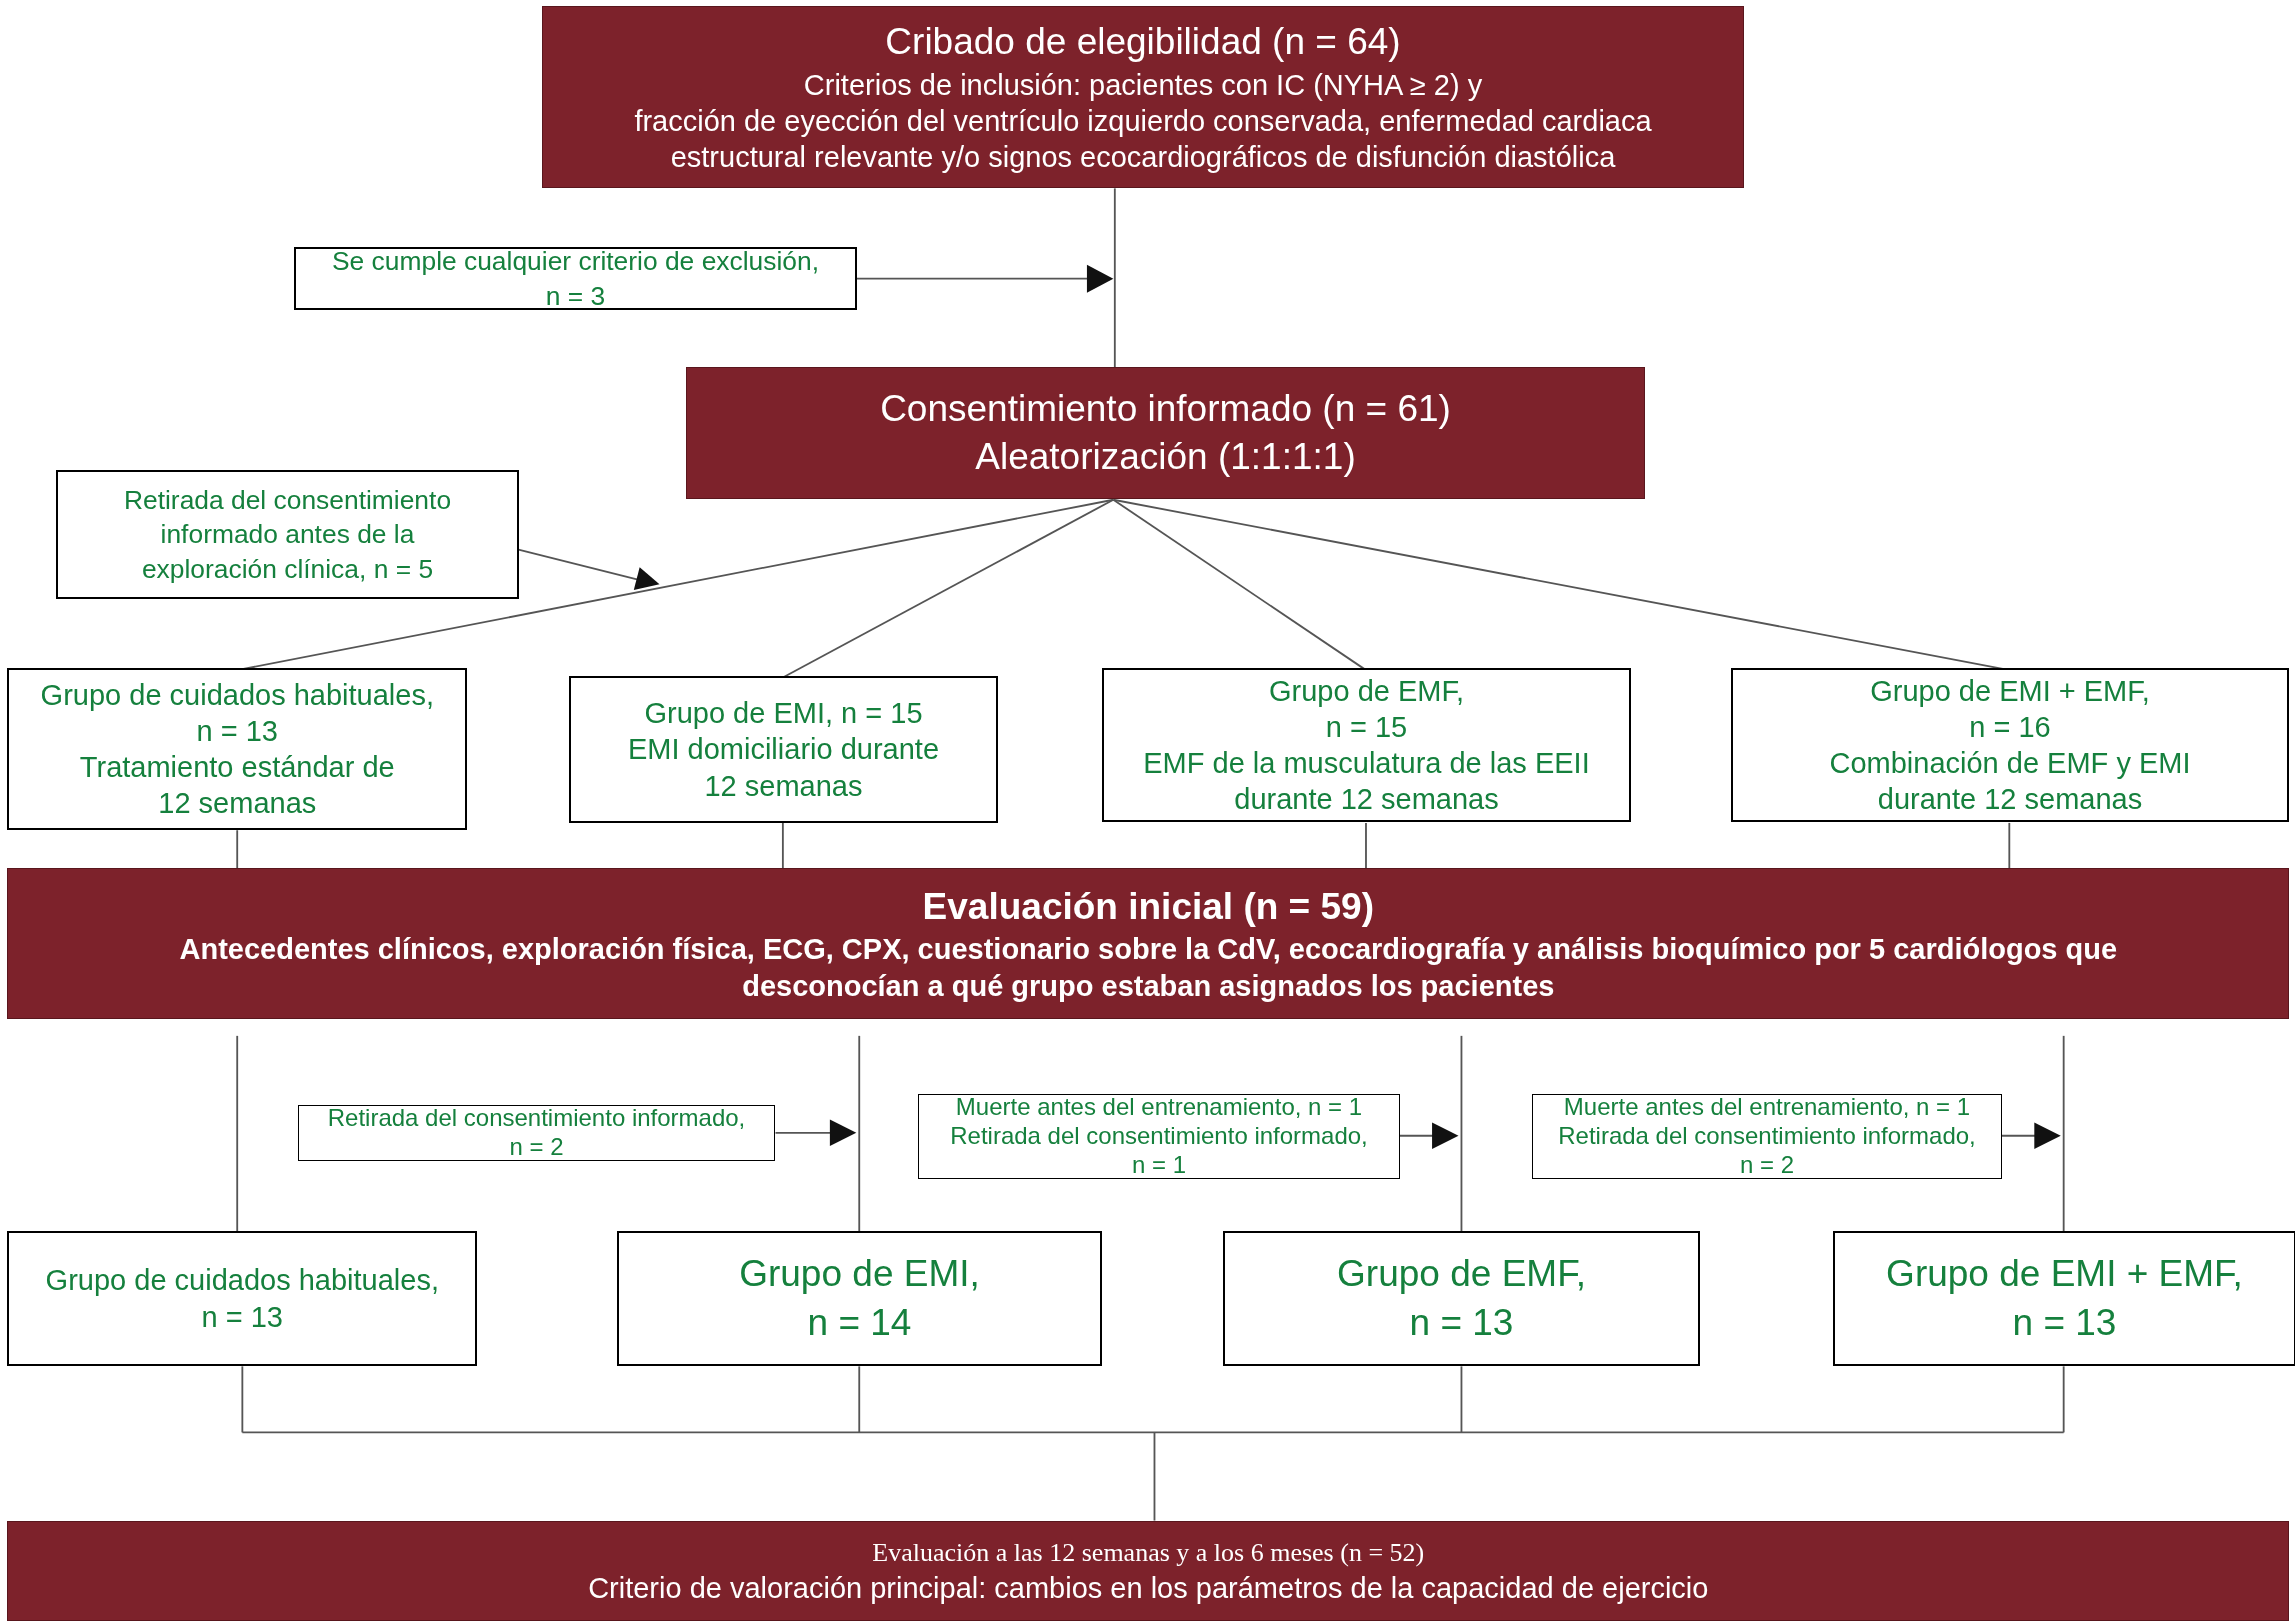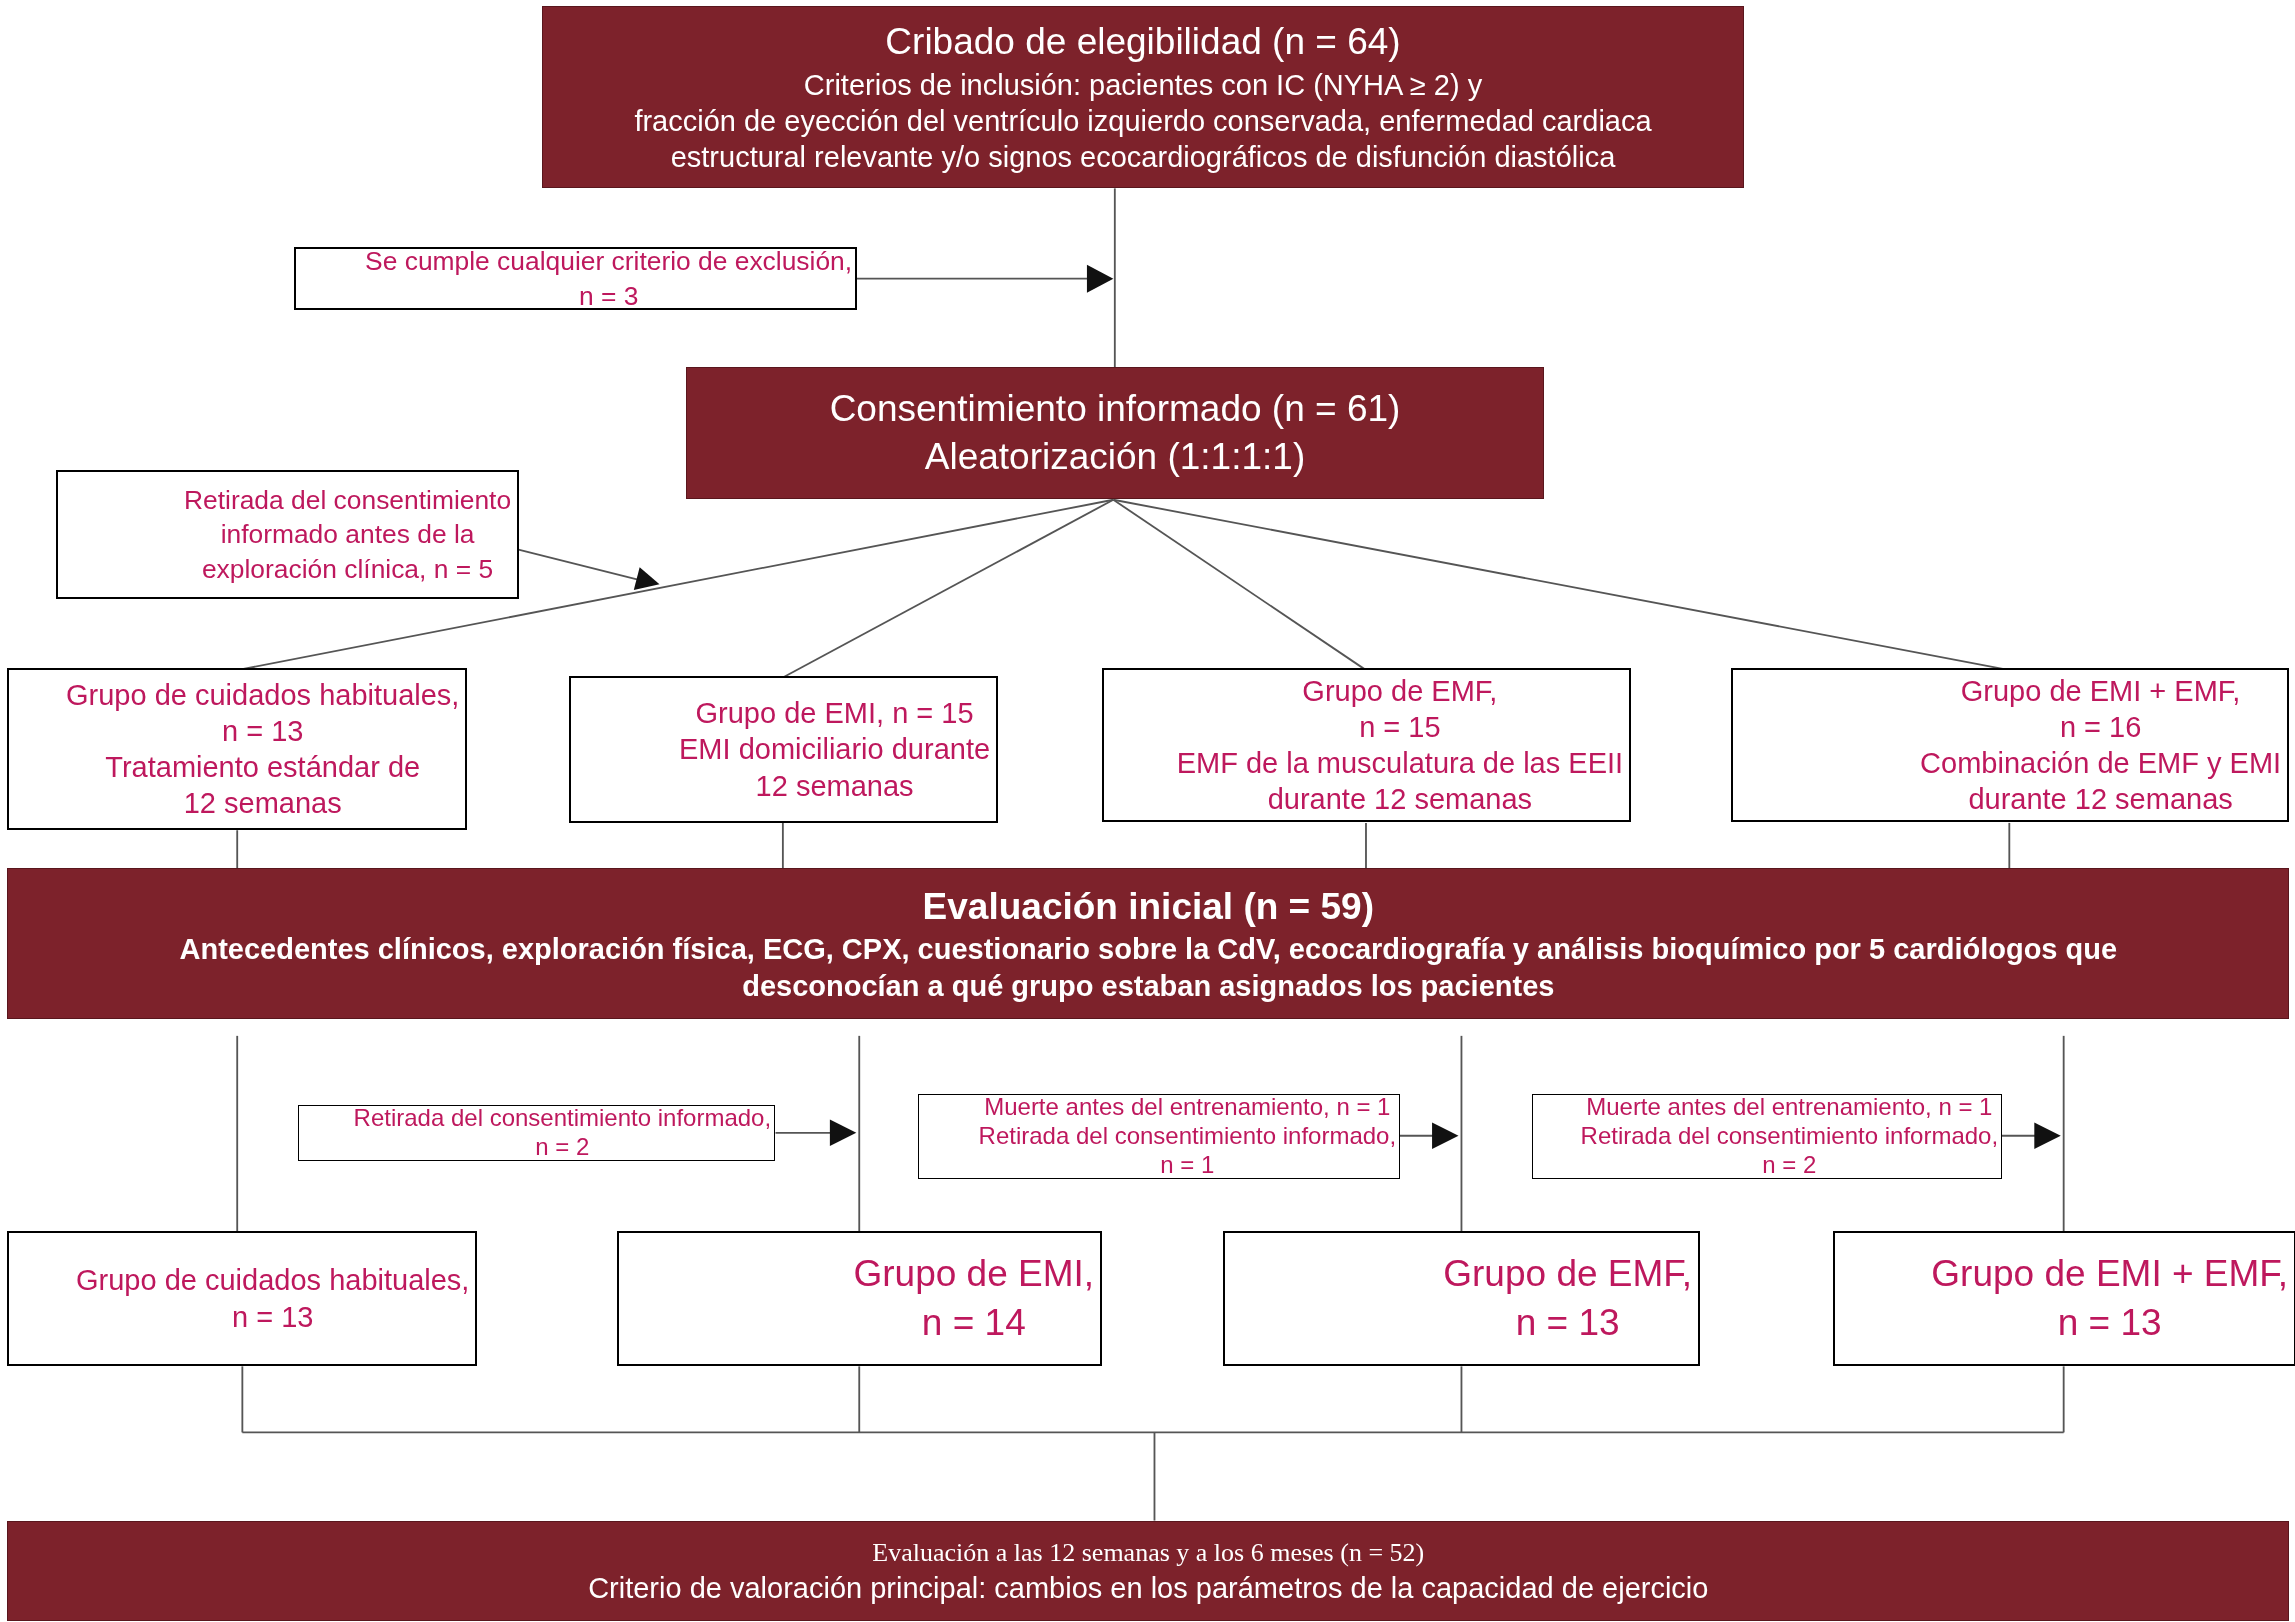--- a/index.html
+++ b/index.html
@@ -29,23 +29,22 @@
     white-space: pre-line;
     padding: 2.9px 5.9px;
   }
   .maroon {
     background: var(--maroon, #7d222b);
     color: #ffffff;
     border: 1.5px solid var(--maroon_edge, #59161d);
   }
   .white {
     background: #ffffff;
-    color: #be185d;
+    color: #15803d;
     border: 2.2px solid var(--border, #000000);
-    align-items: flex-end;
   }
   .t-xl { font-size: 37px; line-height: 1.3; }
   .t-lg { font-size: 29px; line-height: 1.25; }
   .t-md { font-size: 26.4px; line-height: 1.3; }
   .t-sm { font-size: 24px; line-height: 1.2; }
   .t-big { font-size: 37px; line-height: 1.3; }
 </style>
 </head>
 <body>
 
@@ -96,21 +95,21 @@
     <div class="t-lg">Criterios de inclusión: pacientes con IC (NYHA ≥ 2) y
 fracción de eyección del ventrículo izquierdo conservada, enfermedad cardiaca
 estructural relevante y/o signos ecocardiográficos de disfunción diastólica</div>
   </div>
 
   <div class="box white t-md" style="left:294px; top:247px; width:563px; height:63px; padding:1.5px 2.9px;">
     <div>Se cumple cualquier criterio de exclusión,
 n = 3</div>
   </div>
 
-  <div class="box maroon" style="left:686px; top:367px; width:858px; height:132px;">
+  <div class="box maroon" style="left:686px; top:367px; width:959px; height:132px;">
     <div class="t-xl">Consentimiento informado (n = 61)</div>
     <div class="t-xl">Aleatorización (1:1:1:1)</div>
   </div>
 
   <div class="box white t-md" style="left:56px; top:470px; width:463px; height:129px;">
     <div>Retirada del consentimiento
 informado antes de la
 exploración clínica, n = 5</div>
   </div>
 

